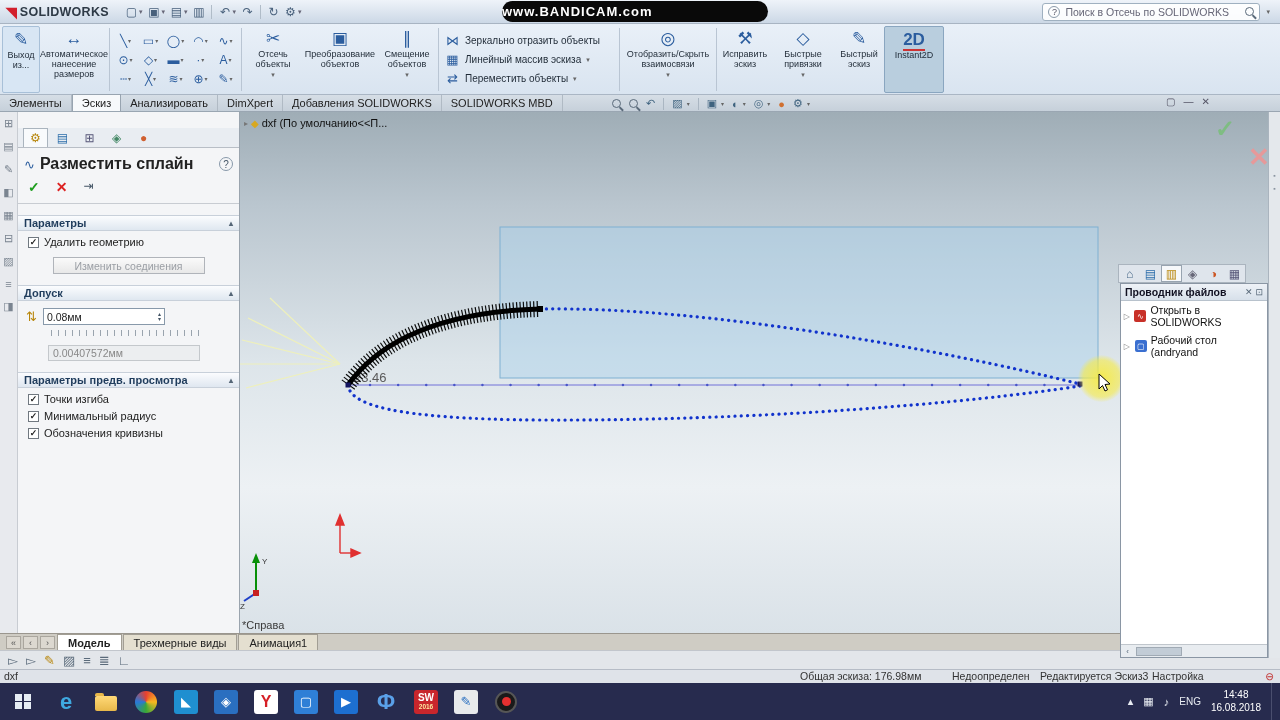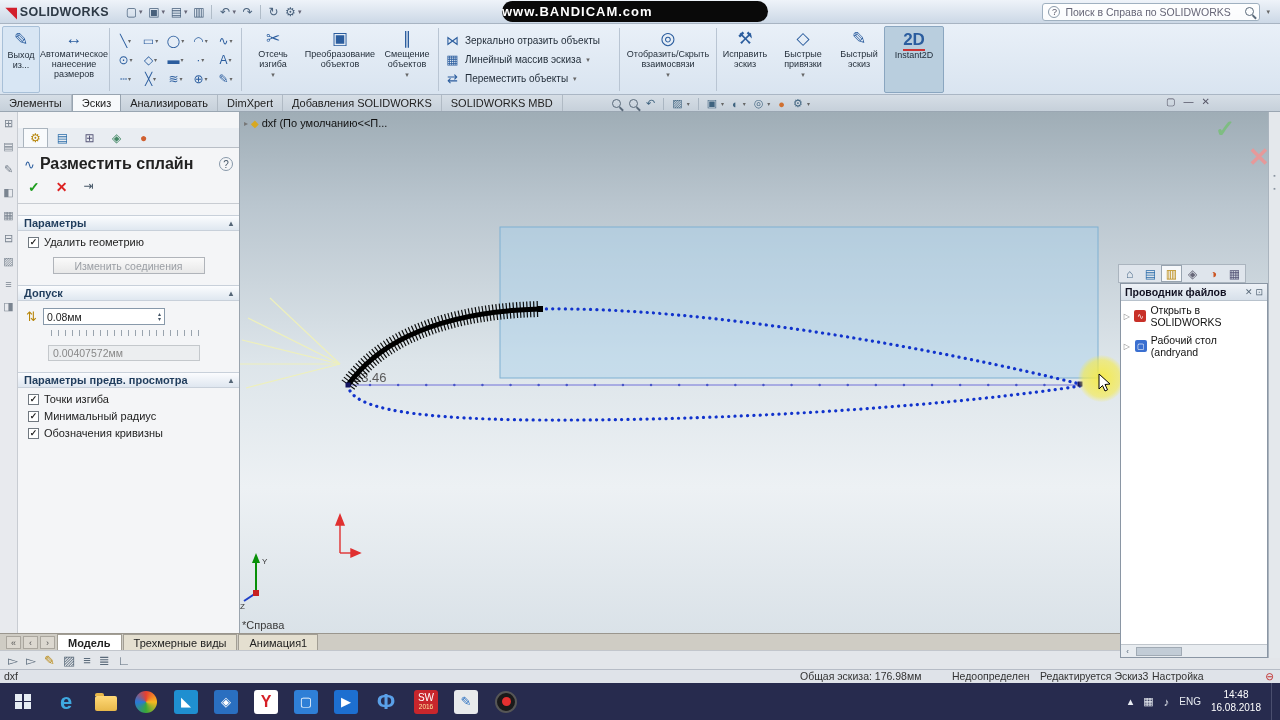--- a/index.html
+++ b/index.html
@@ -162,21 +162,21 @@
 .st{position:absolute;top:0px;white-space:nowrap}
 
 
 .taskbar{position:absolute;left:0;top:683px;width:1280px;height:37px;background:#272b4e;
   display:flex;align-items:center;z-index:10}
 .tb-ic{width:40px;height:37px;display:flex;align-items:center;justify-content:center;flex:none}
 .winlogo{display:grid;grid-template-columns:7px 7px;grid-template-rows:7px 7px;gap:1.5px}
 .winlogo b{background:#e6edf4}
 .sq{width:24px;height:24px;border-radius:3px;display:flex;align-items:center;justify-content:center;font-size:13px}
 .sw-tb{background:#c8262c;color:#fff;flex-direction:column;line-height:1.1;display:flex;align-items:center;justify-content:center}
-.sw-tb i{font-weight:normal;font-size:10px}
+.sw-tb i{font-weight:bold;font-size:10px}
 .sw-tb .sw2{font-size:6.5px;color:#ffe8a0}
 .folder{width:22px;height:15px;background:linear-gradient(#ffd978,#e8b84a);border-radius:2px;
   position:relative;margin-top:3px}
 .folder::before{content:"";position:absolute;top:-3px;left:0;width:9px;height:3px;
   background:#e8b84a;border-radius:2px 2px 0 0}
 .ball{width:22px;height:22px;border-radius:50%;
   background:conic-gradient(#e84030,#f8b820,#38a838,#2878d8,#e84030)}
 .rec{width:22px;height:22px;border-radius:50%;background:#1a1a1a;border:2px solid #565656;
   display:flex;align-items:center;justify-content:center}
 .rec b{width:9px;height:9px;border-radius:50%;background:#e53030}
@@ -207,21 +207,21 @@
     <span class="qa-sep"></span>
     <span class="qa">↻</span>
     <span class="qa">⚙</span>
     <span class="qa-chev">▾</span>
     <div class="bandicam">
       <span>www.BANDICAM.com</span>
     </div>
     <div class="tb-right">
       <div class="searchbox">
         <span class="q-ic">?</span>
-        <span class="search-text">Поиск в Справа по SOLIDWORKS</span>
+        <span class="search-text">Поиск в Отсечь по SOLIDWORKS</span>
         <span class="mag"></span>
       </div>
       <span class="chev">▾</span>
     </div>
   </div>
 
   <div class="ribbon">
     <div class="rbtn hl" style="width:38px">
       <span class="ric">✎</span>
       <span>Выход из...</span>
@@ -289,21 +289,21 @@
           <span class="chev">▾</span>
         </span>
       <span class="scell">
           <span>✎</span>
           <span class="chev">▾</span>
         </span>
     </div>
     <div class="rsep"></div>
     <div class="rbtn" style="width:60px">
       <span class="ric">✂</span>
-      <span>Отсечь изгиба</span>
+      <span>Отсечь объекты</span>
       <span class="chev">▾</span>
     </div>
     <div class="rbtn" style="width:74px">
       <span class="ric">▣</span>
       <span>Преобразование объектов</span>
     </div>
     <div class="rbtn" style="width:60px">
       <span class="ric">∥</span>
       <span>Смещение объектов</span>
       <span class="chev">▾</span>

